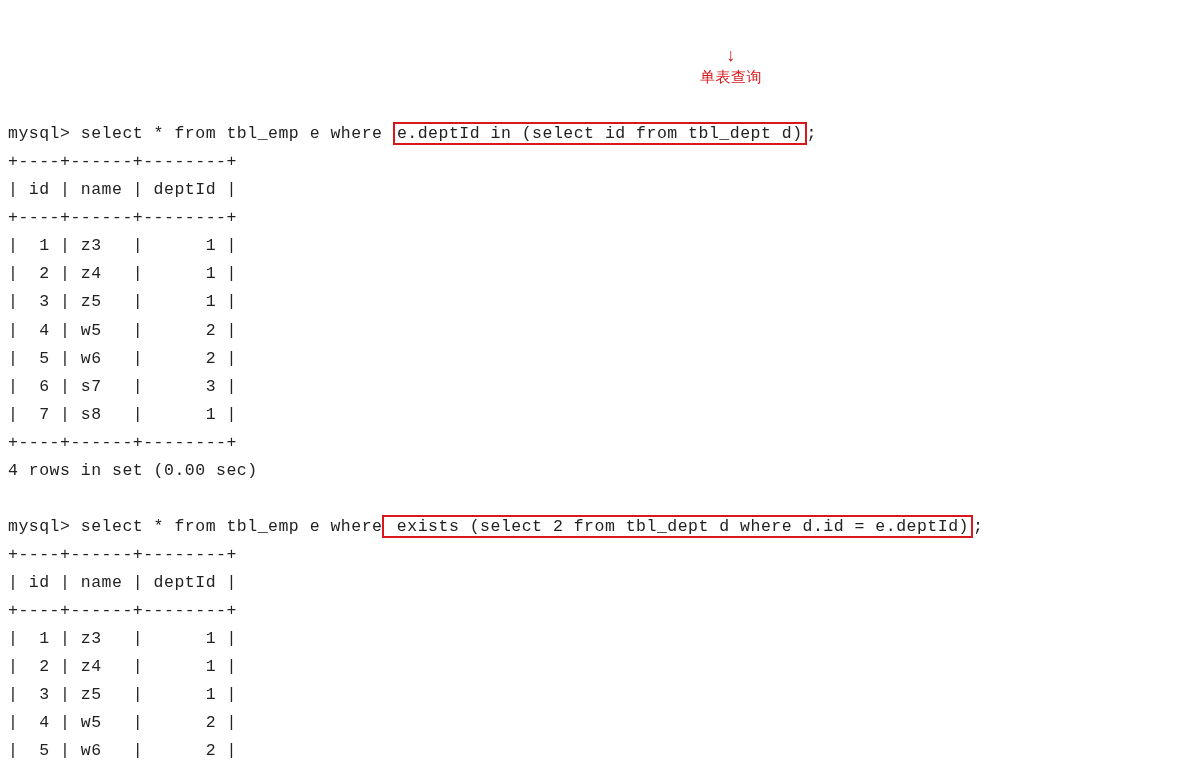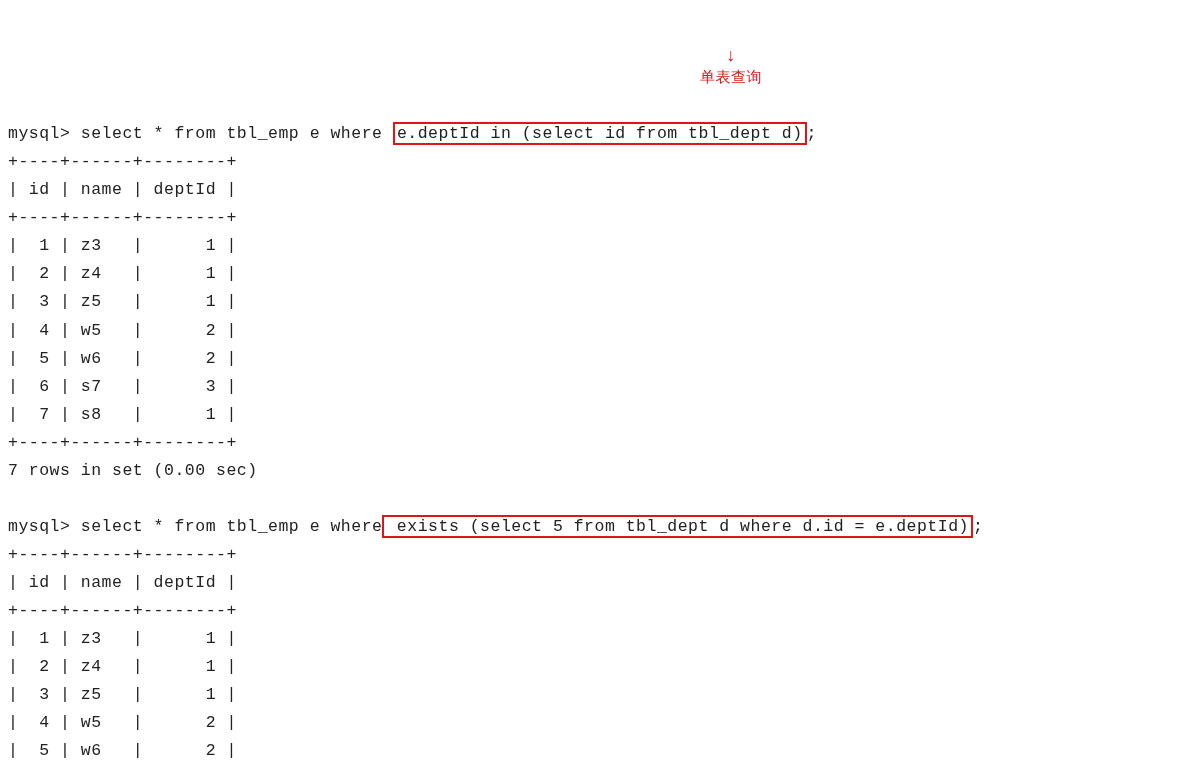--- a/index.html
+++ b/index.html
@@ -43,23 +43,23 @@
 <span>| id | name | deptId |</span>
 <span>+----+------+--------+</span>
 <span>|  1 | z3   |      1 |</span>
 <span>|  2 | z4   |      1 |</span>
 <span>|  3 | z5   |      1 |</span>
 <span>|  4 | w5   |      2 |</span>
 <span>|  5 | w6   |      2 |</span>
 <span>|  6 | s7   |      3 |</span>
 <span>|  7 | s8   |      1 |</span>
 <span>+----+------+--------+</span>
-<span>7 rows in set (0.00 sec)</span>
+<span>4 rows in set (0.00 sec)</span>
 
-<span>mysql&gt; </span><span>select * from tbl_emp e where</span><span class="boxed"> exists (select 5 from tbl_dept d where d.id = e.deptId)</span><span>;</span>
+<span>mysql&gt; </span><span>select * from tbl_emp e where</span><span class="boxed"> exists (select 2 from tbl_dept d where d.id = e.deptId)</span><span>;</span>
 <span>+----+------+--------+</span>
 <span>| id | name | deptId |</span>
 <span>+----+------+--------+</span>
 <span>|  1 | z3   |      1 |</span>
 <span>|  2 | z4   |      1 |</span>
 <span>|  3 | z5   |      1 |</span>
 <span>|  4 | w5   |      2 |</span>
 <span>|  5 | w6   |      2 |</span>
 
 

